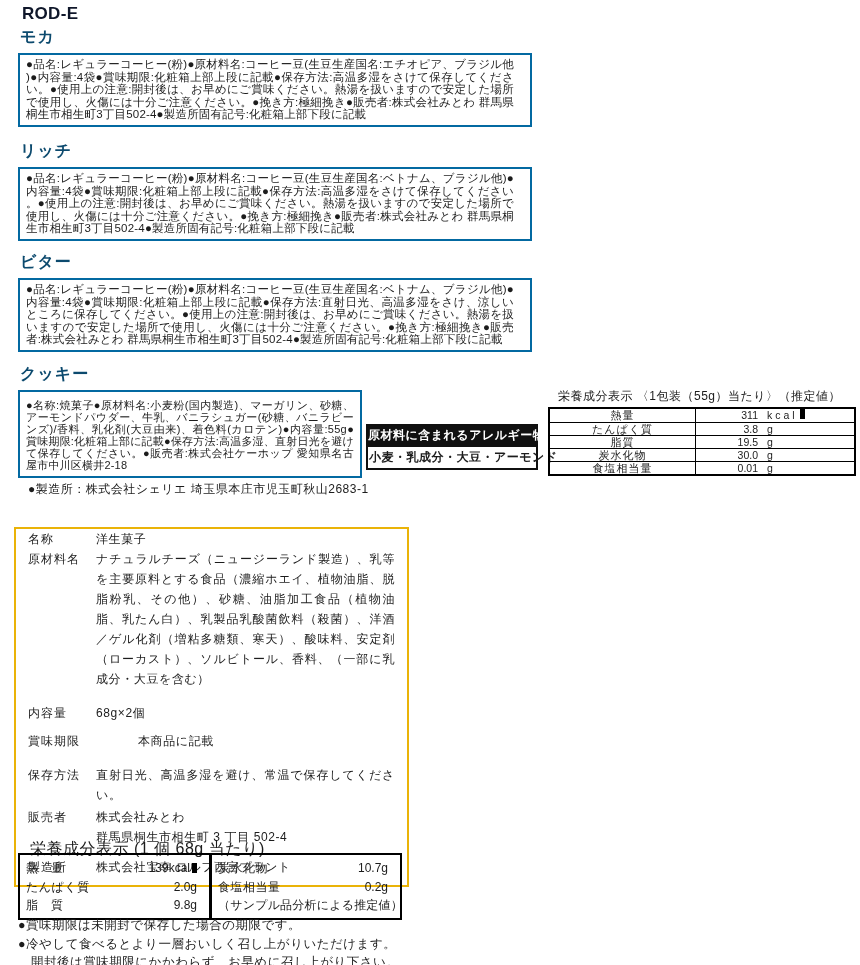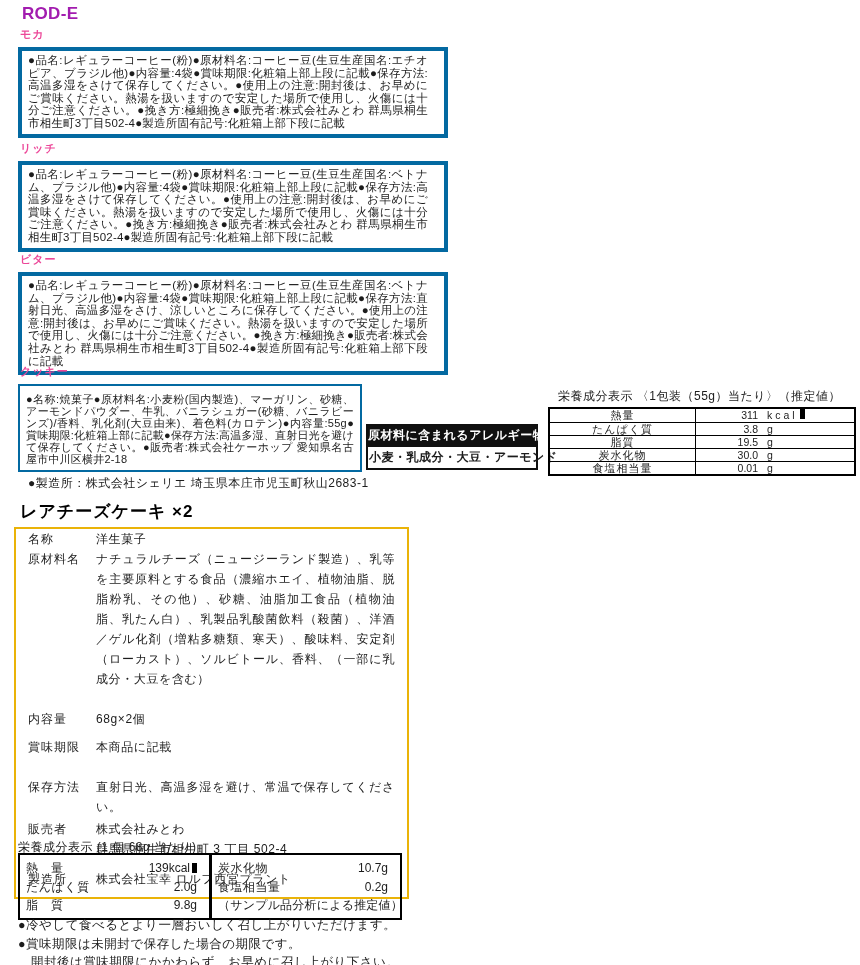--- a/index.html
+++ b/index.html
@@ -14,38 +14,38 @@
     width: 860px;
     height: 965px;
     background: #ffffff;
     overflow: hidden;
   }
   .page-title {
     position: absolute;
     left: 22px; top: 4px;
     font-size: 17px;
     font-weight: bold;
-    color: #a21caf;
+    color: #0f172a;
     letter-spacing: 0.3px;
   }
   
   .coffee-sec { position: absolute; left: 18px; width: 520px; }
   .sec-mocha  { top: 27px; }
   .sec-rich   { top: 141px; }
   .sec-bitter { top: 252px; }
   .sec-heading {
-    font-size: 11px;
-    font-weight: bold;
-    color: #ec4899;
+    font-size: 16px;
+    font-weight: bold;
+    color: #0c4a6e;
     margin: 0 0 5px 2px;
     letter-spacing: 1px;
   }
   .label-box {
-    width: 430px;
-    border: 4px solid #0369a1;
+    width: 514px;
+    border: 2px solid #0369a1;
     padding: 3px 16px 4px 6px;
     font-size: 11.5px;
     line-height: 12.6px;
     letter-spacing: 0.2px;
     overflow-wrap: anywhere;
     line-break: anywhere;
     text-align: justify;
   }
   
   .cookie-sec { position: absolute; left: 18px; top: 364px; width: 666px; height: 138px; }
@@ -129,24 +129,24 @@
     position: absolute; left: 0; top: 27px;
     width: 395px;
     border: 2px solid #eab308;
     padding: 0 12px 8px 12px;
     font-size: 12px;
   }
   .spec-row { display: grid; grid-template-columns: 68px 1fr; column-gap: 0; }
   .spec-label { line-height: 20px; letter-spacing: 1px; }
   .spec-value { line-height: 20px; letter-spacing: 0.6px; text-align: justify; }
   .spec-value .vline { display: block; }
-  .mt6 { margin-top: 20px; } .mt8 { margin-top: 8px; } .mt2 { margin-top: 2px; } .mt10 { margin-top: 10px; }
+  .mt6 { margin-top: 14px; } .mt8 { margin-top: 8px; gap: 42px; } .mt2 { margin-top: 2px; } .mt10 { margin-top: 10px; }
   .cheese-nt-title {
-    position: absolute; left: 4px; top: 339px;
-    font-size: 12px;
+    position: absolute; left: 16px; top: 339px;
+    font-size: 16px;
     letter-spacing: 0.5px;
   }
   .cheese-nt { position: absolute; left: 4px; top: 353px; display: flex; }
   .nt-box {
     width: 193px;
     border: 2px solid #000;
     padding: 4px 12px 3px 6px;
     font-size: 12px;
   }
   .nt-box + .nt-box { border-left: 2px solid #000; margin-left: -1px; width: 192px; }
@@ -228,21 +228,20 @@
           <div class="cnt-value">
             <span class="cnt-num">0.01</span>
             <span class="cnt-unit">g</span>
           </div>
         </div>
       </div>
     </div>
   </section>
 
   <section class="cheese-sec">
-    <h2 class="cheese-heading">レアチーズケーキ ×2</h2>
 
     <div class="spec-table">
       <div class="spec-row">
         <div class="spec-label">名称</div>
         <div class="spec-value">洋生菓子</div>
       </div>
       <div class="spec-row">
         <div class="spec-label">原材料名</div>
         <div class="spec-value">ナチュラルチーズ（ニュージーランド製造）、乳等を主要原料とする食品（濃縮ホエイ、植物油脂、脱脂粉乳、その他）、砂糖、油脂加工食品（植物油脂、乳たん白）、乳製品乳酸菌飲料（殺菌）、洋酒／ゲル化剤（増粘多糖類、寒天）、酸味料、安定剤（ローカスト）、ソルビトール、香料、（一部に乳成分・大豆を含む）</div>
       </div>
@@ -297,19 +296,19 @@
         </div>
         <div class="nt-row">
           <span class="nt-label">食塩相当量</span>
           <span>0.2g</span>
         </div>
         <div class="nt-note">（サンプル品分析による推定値）</div>
       </div>
     </div>
 
     <div class="footnotes">
+      <div class="footnote">●賞味期限は未開封で保存した場合の期限です。</div>
       <div class="footnote">●冷やして食べるとより一層おいしく召し上がりいただけます。</div>
-      <div class="footnote">●賞味期限は未開封で保存した場合の期限です。</div>
       <div class="footnote indent">開封後は賞味期限にかかわらず、お早めに召し上がり下さい。</div>
     </div>
   </section>
 
 </div>
 
 </body></html>

